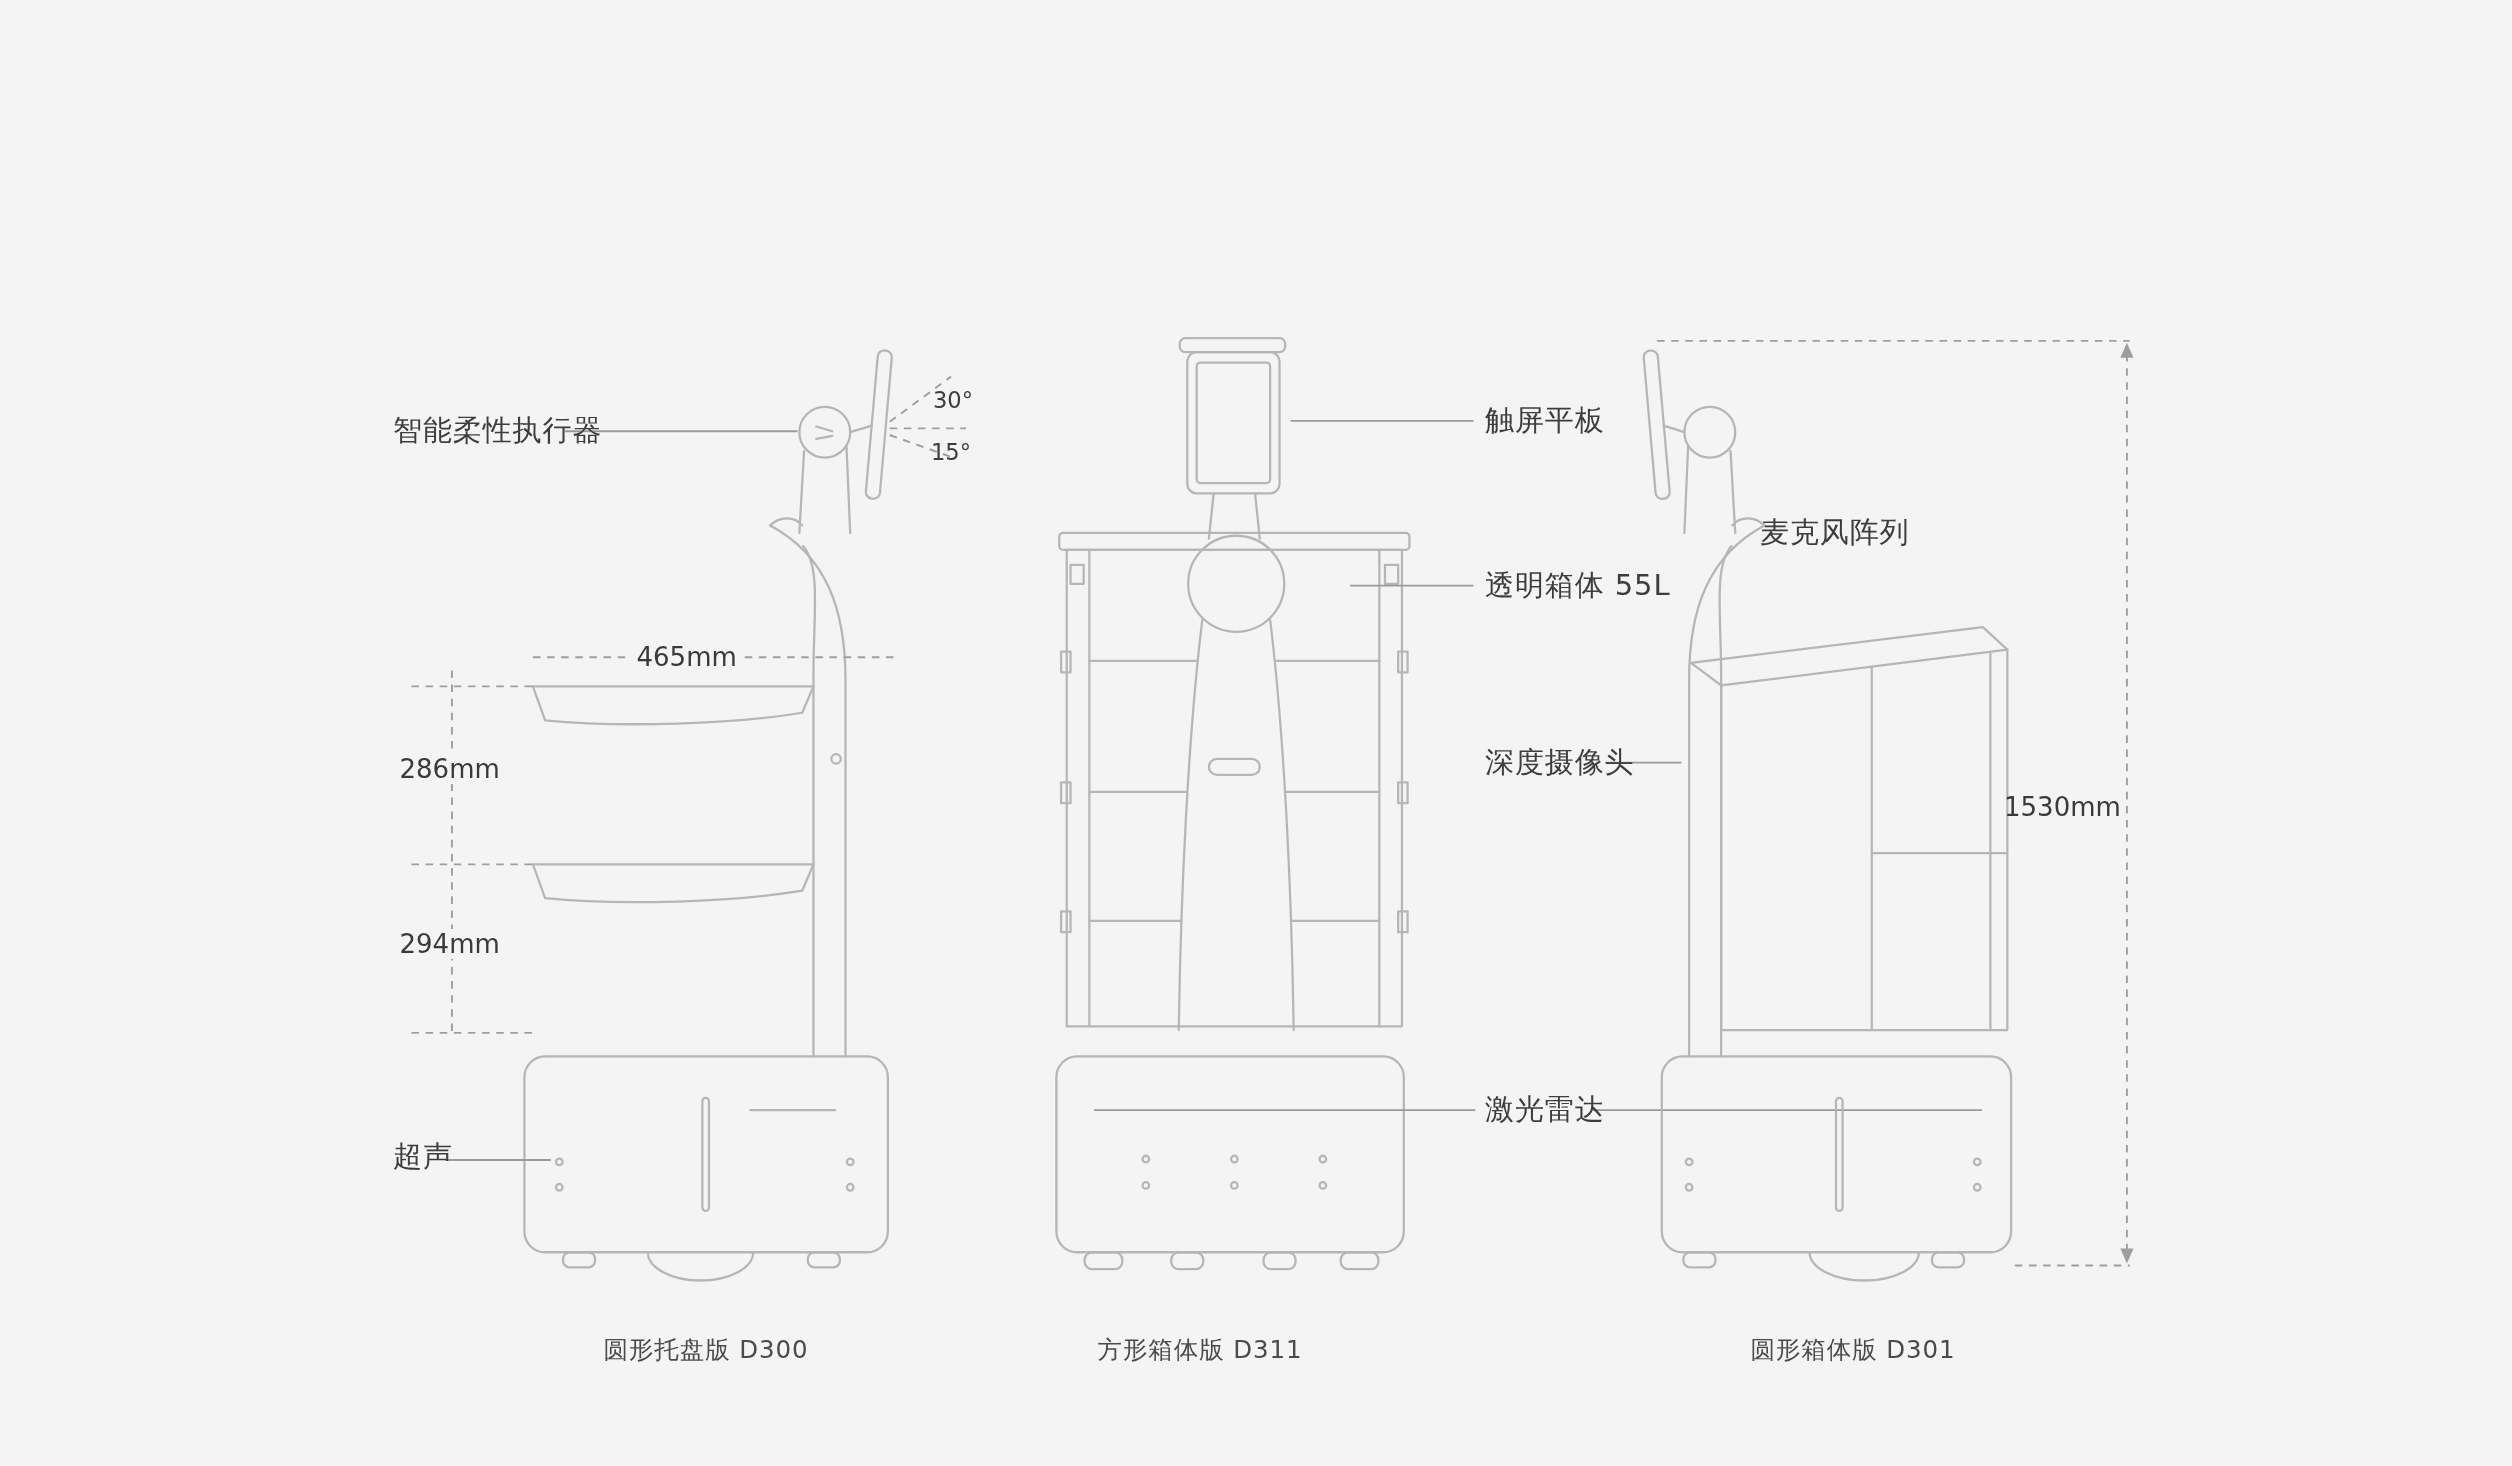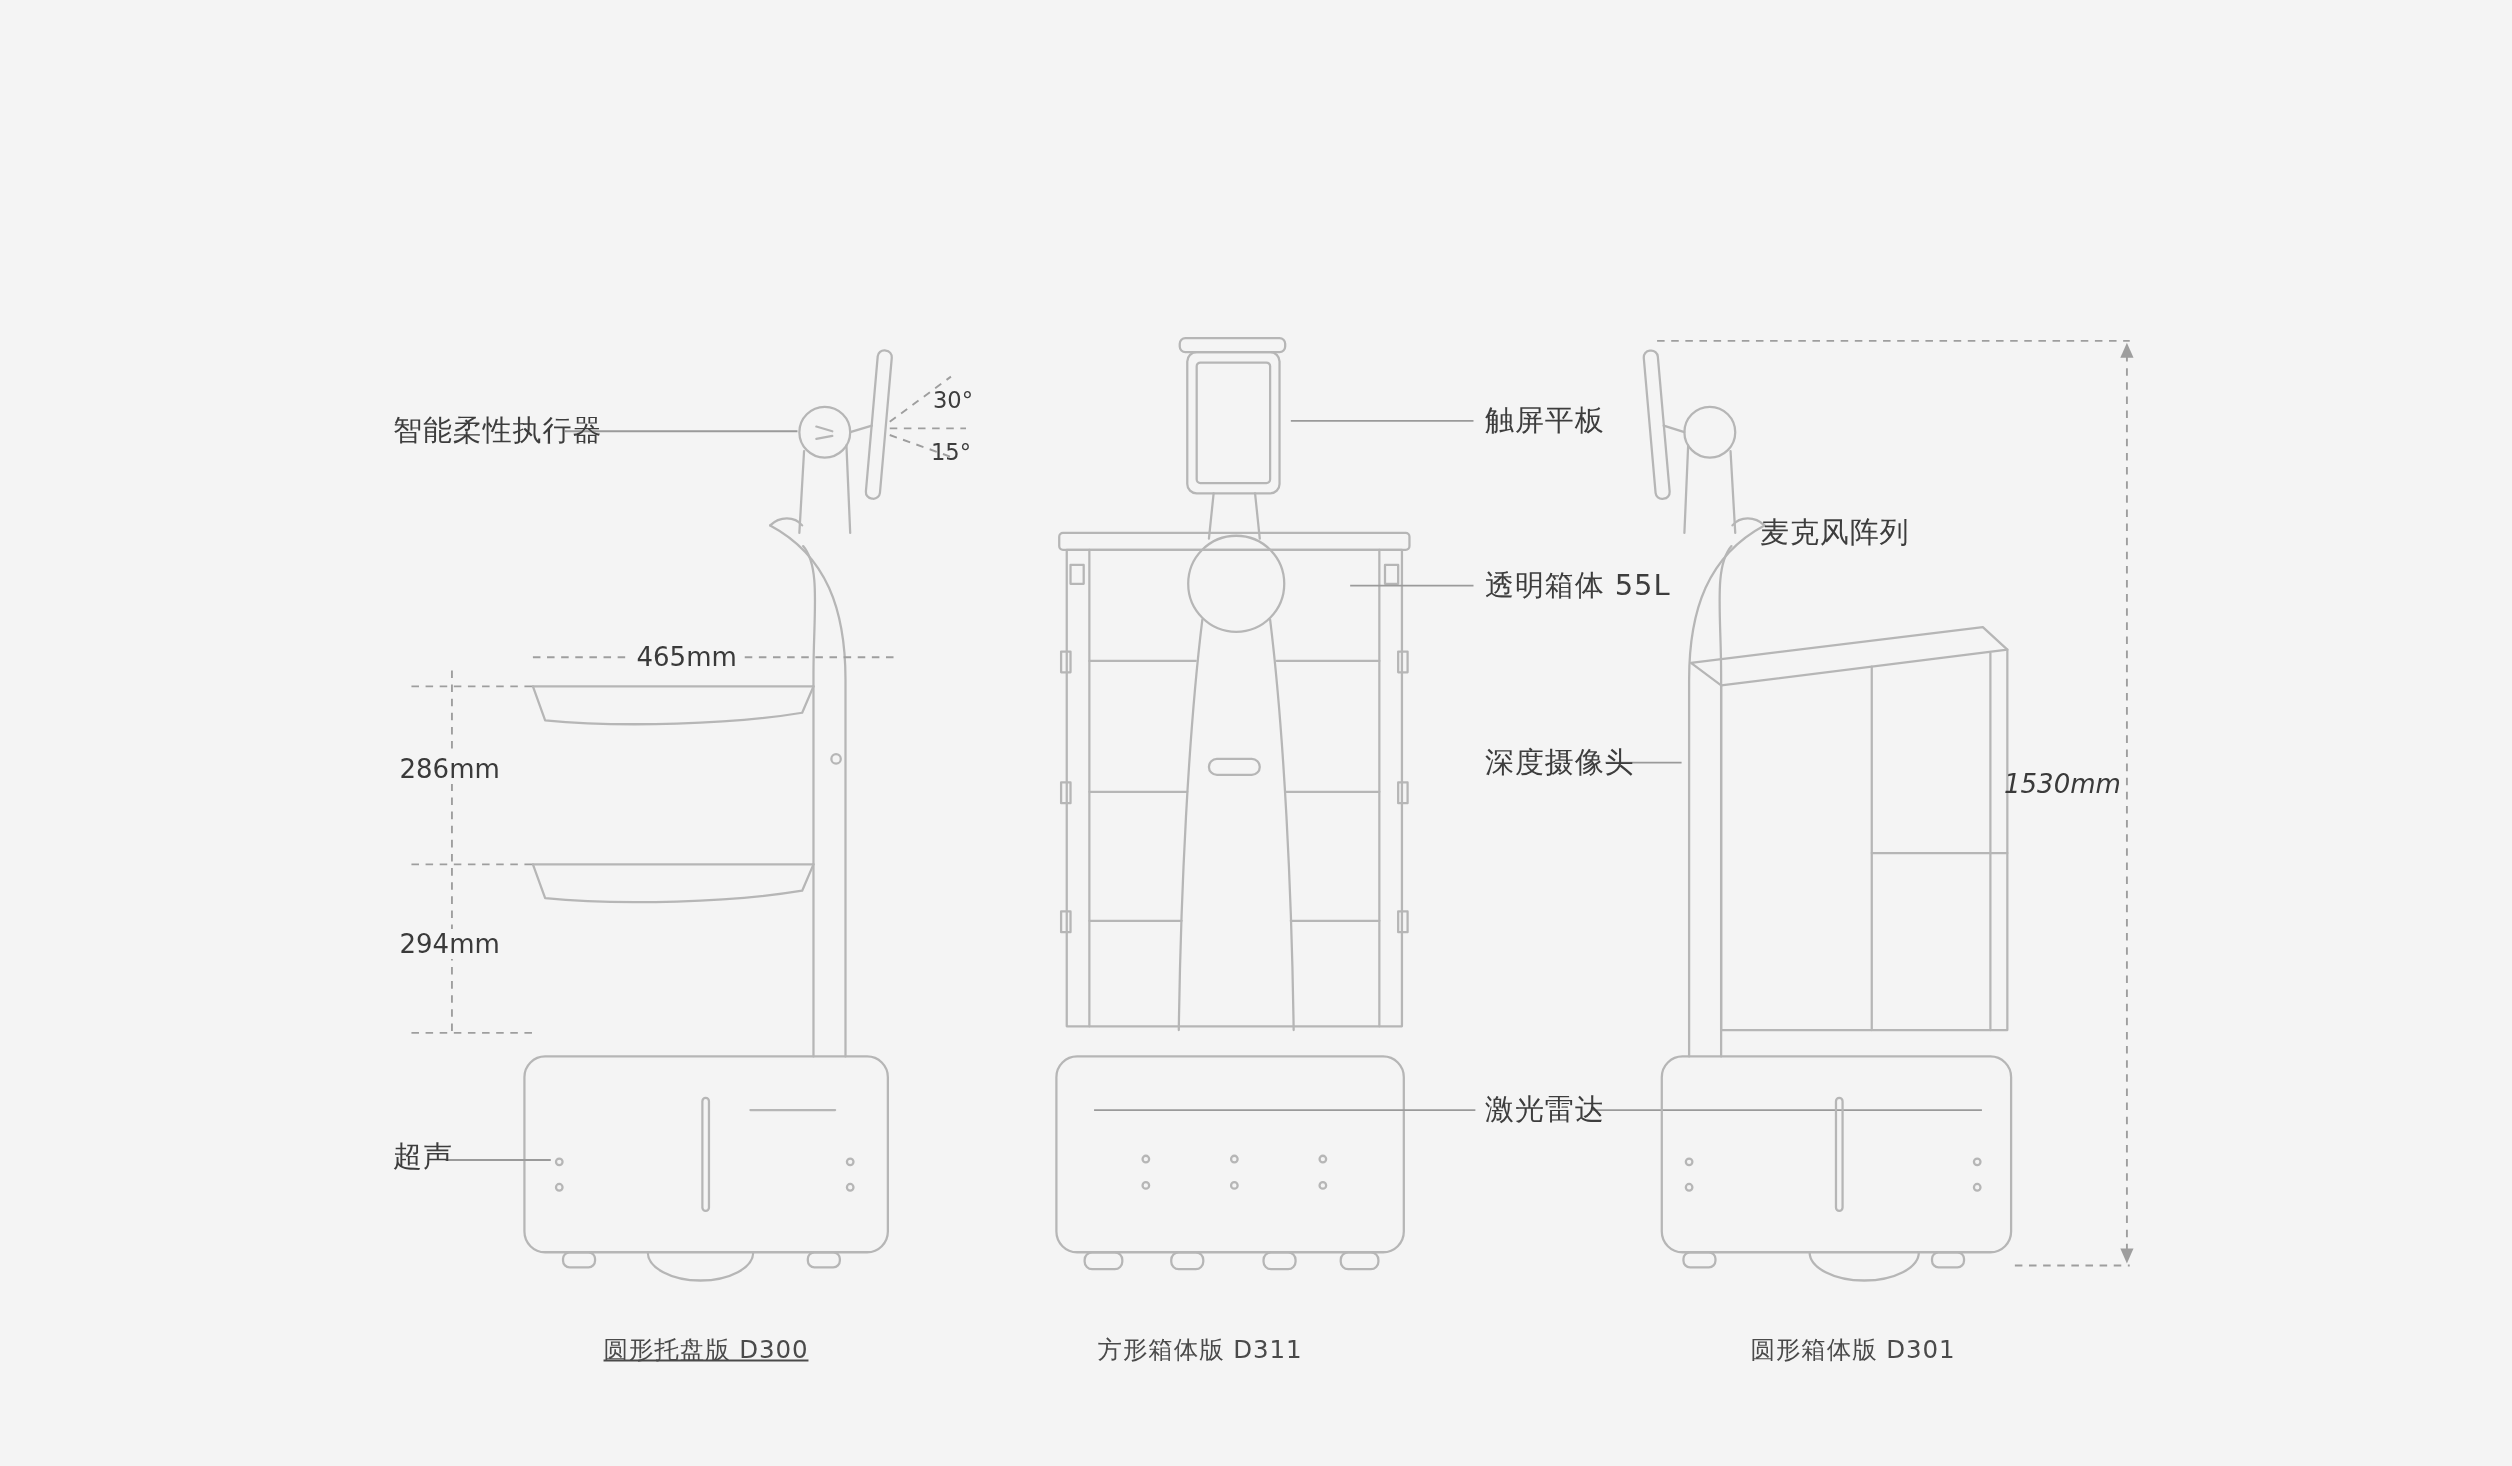--- a/index.html
+++ b/index.html
@@ -179,26 +179,26 @@
     </g>
   </svg>
 
   <div class="lbl" style="left:393px; top:431px;">智能柔性执行器</div>
   <div class="angle" style="left:933px; top:400px;">30°</div>
   <div class="angle" style="left:931px; top:452px;">15°</div>
   <div class="dim" style="left:629px; top:657px;">465mm</div>
   <div class="dim" style="left:392px; top:769px;">286mm</div>
   <div class="dim" style="left:392px; top:944px;">294mm</div>
   <div class="lbl" style="left:393px; top:1157px;">超声</div>
-  <div class="cap" style="left:706px; top:1349px;text-decoration:underline;">圆形托盘版 D300</div>
+  <div class="cap" style="left:706px; top:1349px;">圆形托盘版 D300</div>
 
   <div class="lbl" style="left:1485px; top:421px;">触屏平板</div>
   <div class="lbl" style="left:1485px; top:586px;">透明箱体 55L</div>
   <div class="lbl" style="left:1485px; top:763px;text-align:right;">深度摄像头</div>
   <div class="lbl" style="left:1485px; top:1110px;">激光雷达</div>
   <div class="cap" style="left:1200px; top:1349px;">方形箱体版 D311</div>
 
   <div class="lbl" style="left:1760px; top:533px;">麦克风阵列</div>
-  <div class="dim nobg" style="left:2004px; top:784px;font-style:italic;">1530mm</div>
+  <div class="dim nobg" style="left:2004px; top:807px;">1530mm</div>
   <div class="cap" style="left:1853px; top:1349px;">圆形箱体版 D301</div>
 
 </div>
 
 
 </body></html>

